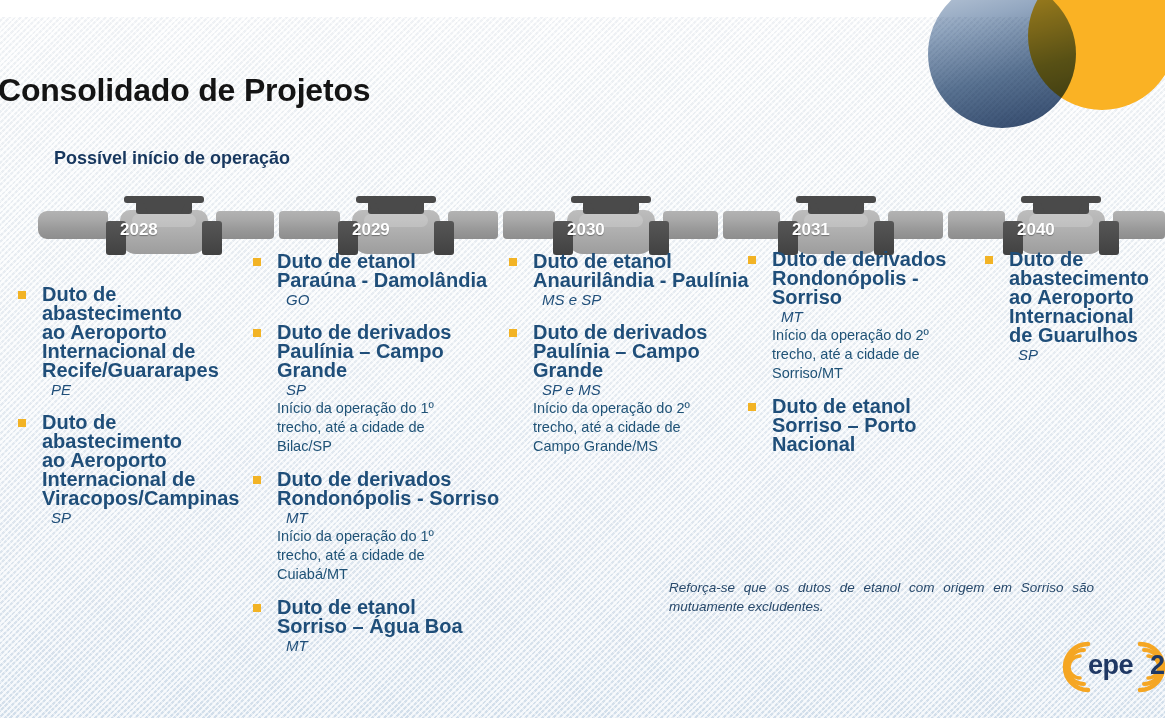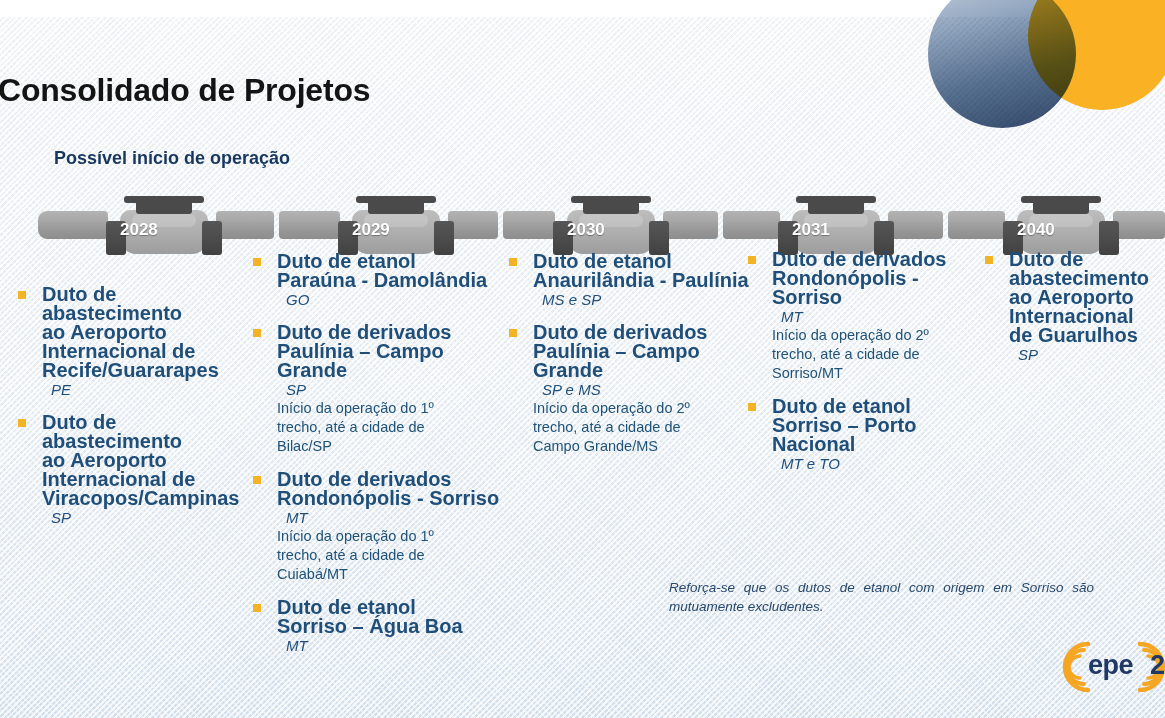--- a/index.html
+++ b/index.html
@@ -274,21 +274,20 @@
           <div class="t-line">Rondonópolis - Sorriso</div>
           <div class="state">MT</div>
           <div class="note">Início da operação do 2º</div>
           <div class="note">trecho, até a cidade de</div>
           <div class="note">Sorriso/MT</div>
         </div>
         <div class="item">
           <span class="bullet"></span>
           <div class="t-line">Duto de etanol</div>
           <div class="t-line">Sorriso – Porto Nacional</div>
-          <div class="state">MT e TO</div>
         </div>
       </div>
       <div class="col" style="left: 985px; top: 250px; width: 180px;">
         <div class="item">
           <span class="bullet"></span>
           <div class="t-line">Duto de</div>
           <div class="t-line">abastecimento</div>
           <div class="t-line">ao Aeroporto</div>
           <div class="t-line">Internacional</div>
           <div class="t-line">de Guarulhos</div>

